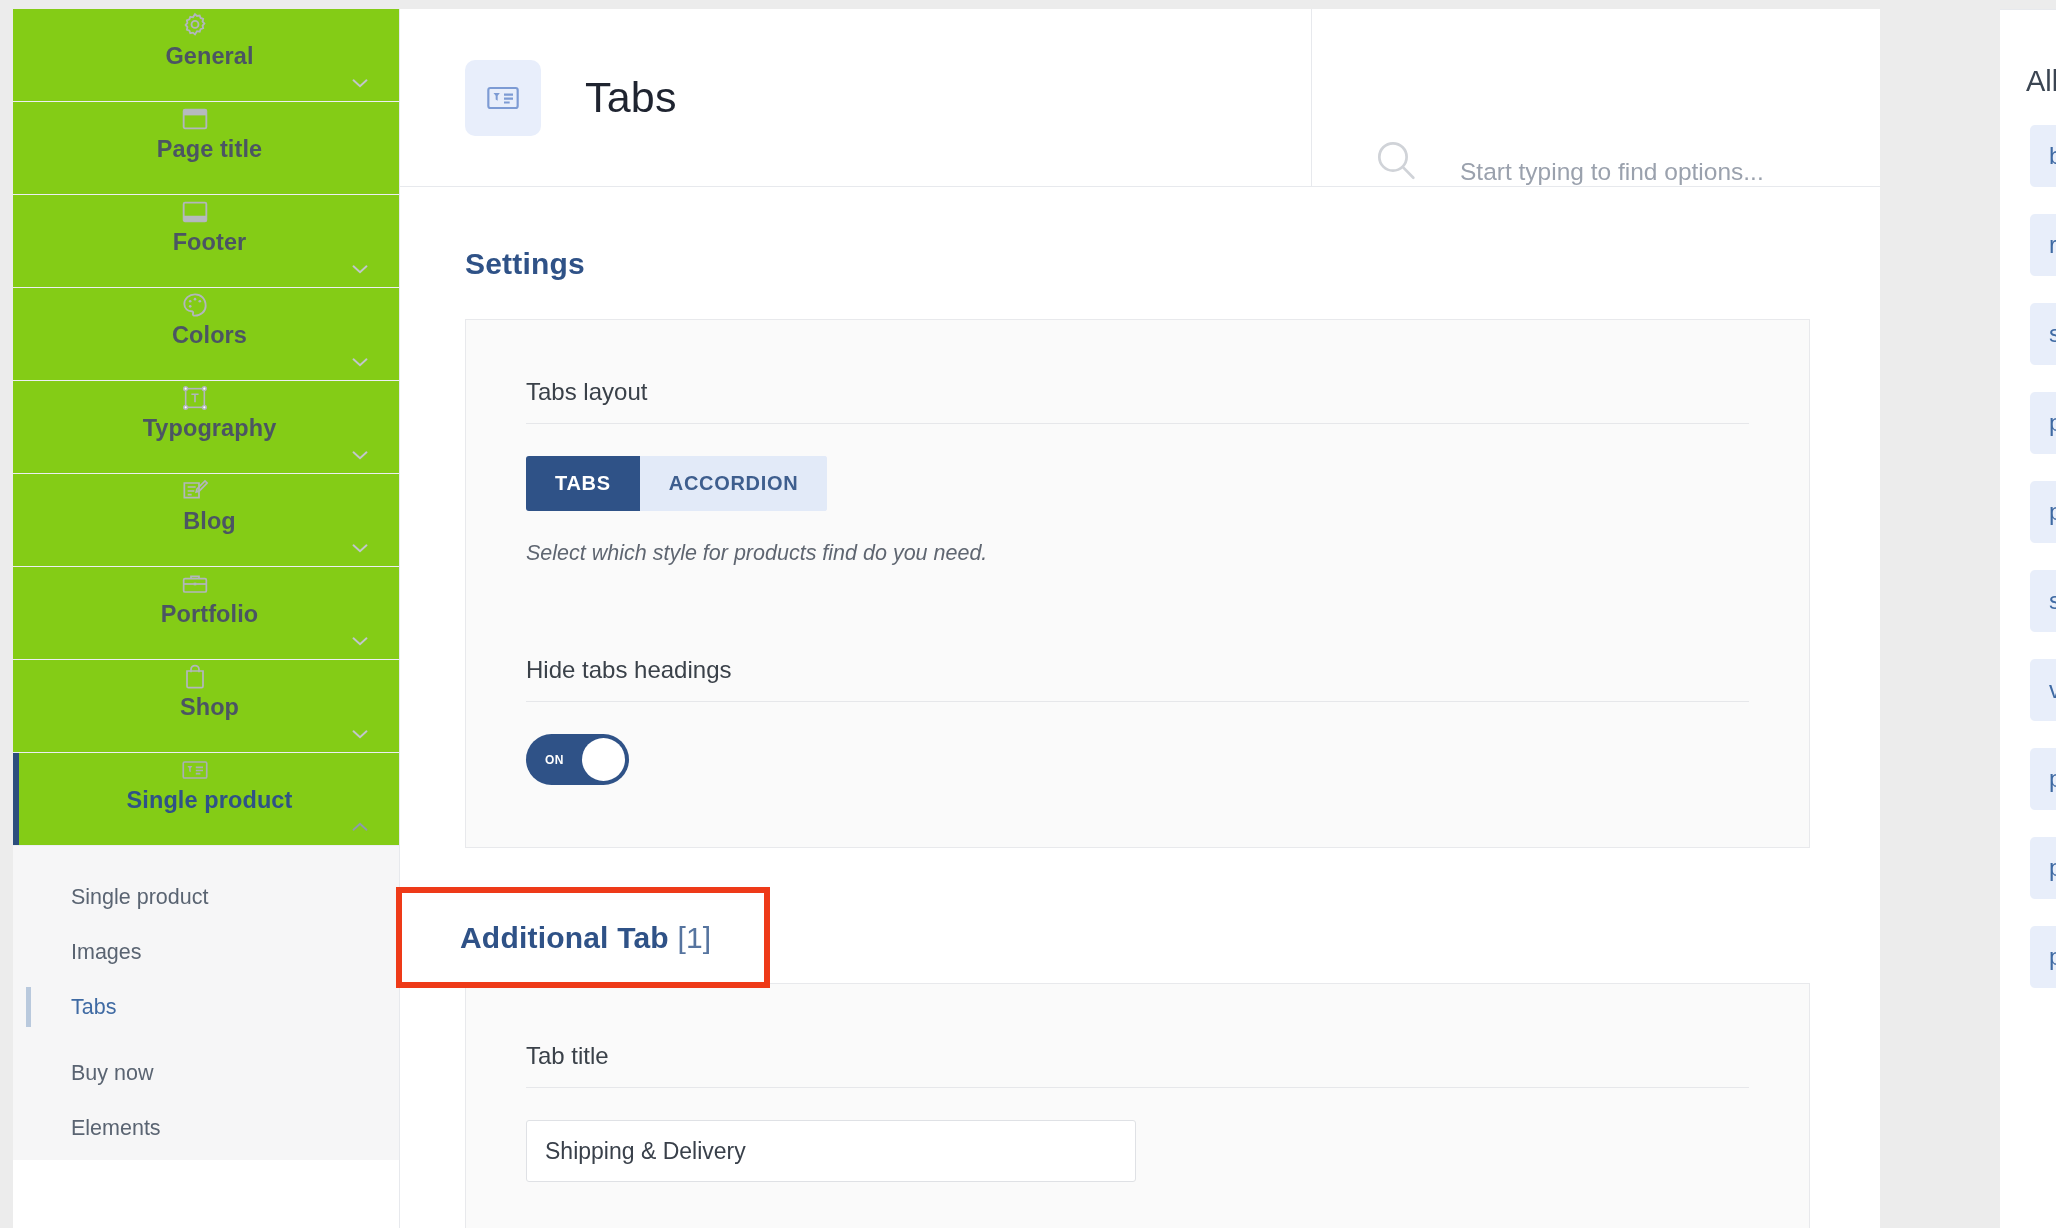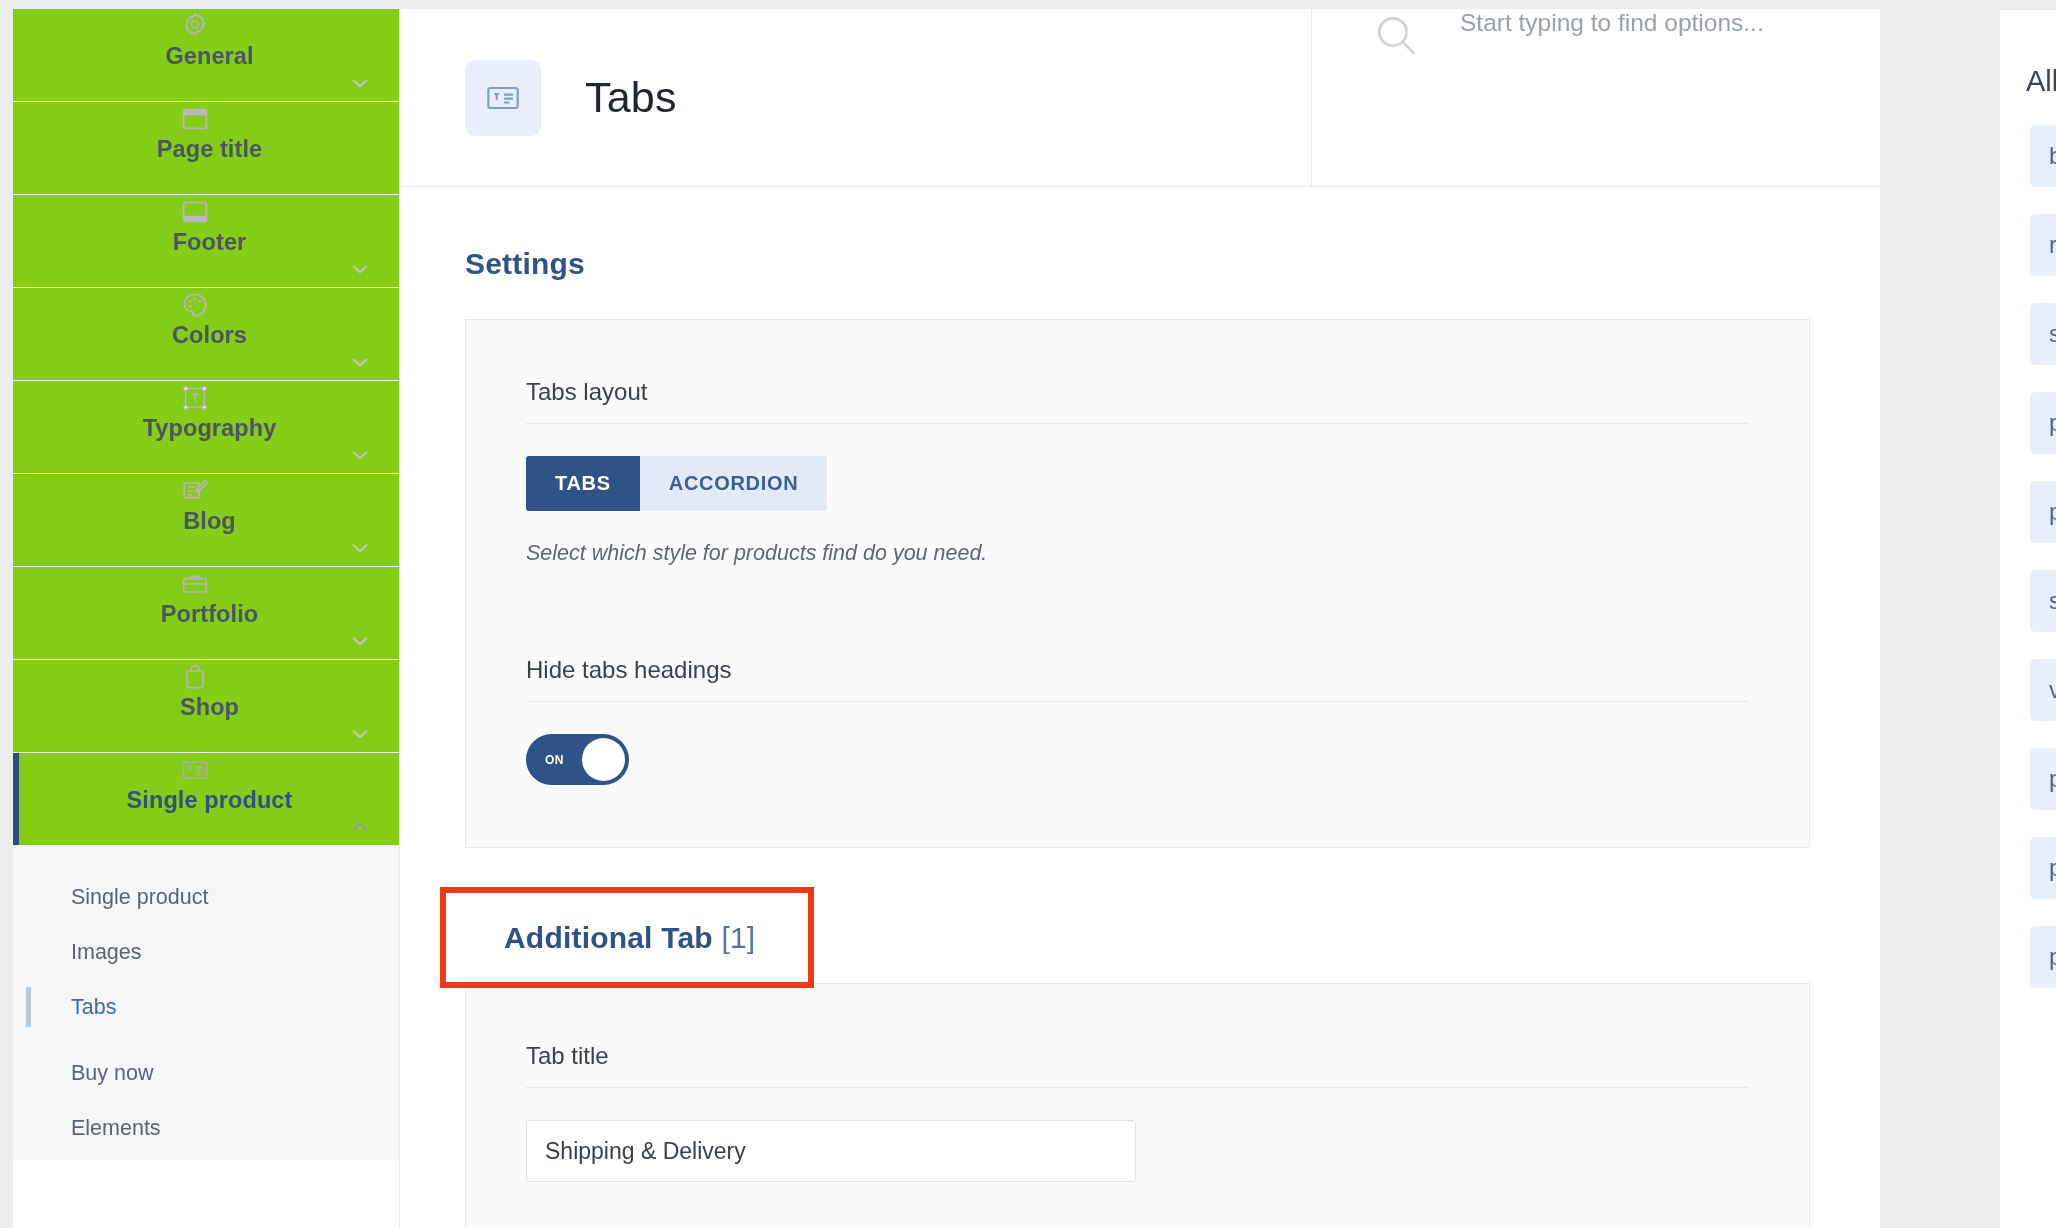--- a/index.html
+++ b/index.html
@@ -157,21 +157,21 @@
   #page-title {
     font-size: 43px;
     font-weight: 400;
     color: #1f2430;
     letter-spacing: .2px;
   }
   #header-search-zone {
     width: 568px;
     flex: 0 0 568px;
     display: flex;
-    align-items: flex-start;
+    align-items: flex-end;
     padding-left: 58px;
   }
   #search-icon { width: 52px; height: 52px; flex: 0 0 52px; margin-right: 38px; }
   #search-input {
     border: 0;
     outline: 0;
     font-family: "Liberation Sans", sans-serif;
     font-size: 24.5px;
     color: #9aa1ad;
     background: transparent;
@@ -288,21 +288,20 @@
     left: 396px;
     top: 887px;
     width: 374px;
     height: 101px;
     border: 6px solid #ee3a18;
     background: #ffffff;
     z-index: 40;
     display: flex;
     align-items: center;
     padding-left: 58px;
-    margin-left: 44px;
   }
   #highlight-box .section-title { margin: 0; }
 
   
   #right-panel {
     position: absolute;
     left: 2000px;
     top: 9px;
     width: 111px;
     height: 1219px;

